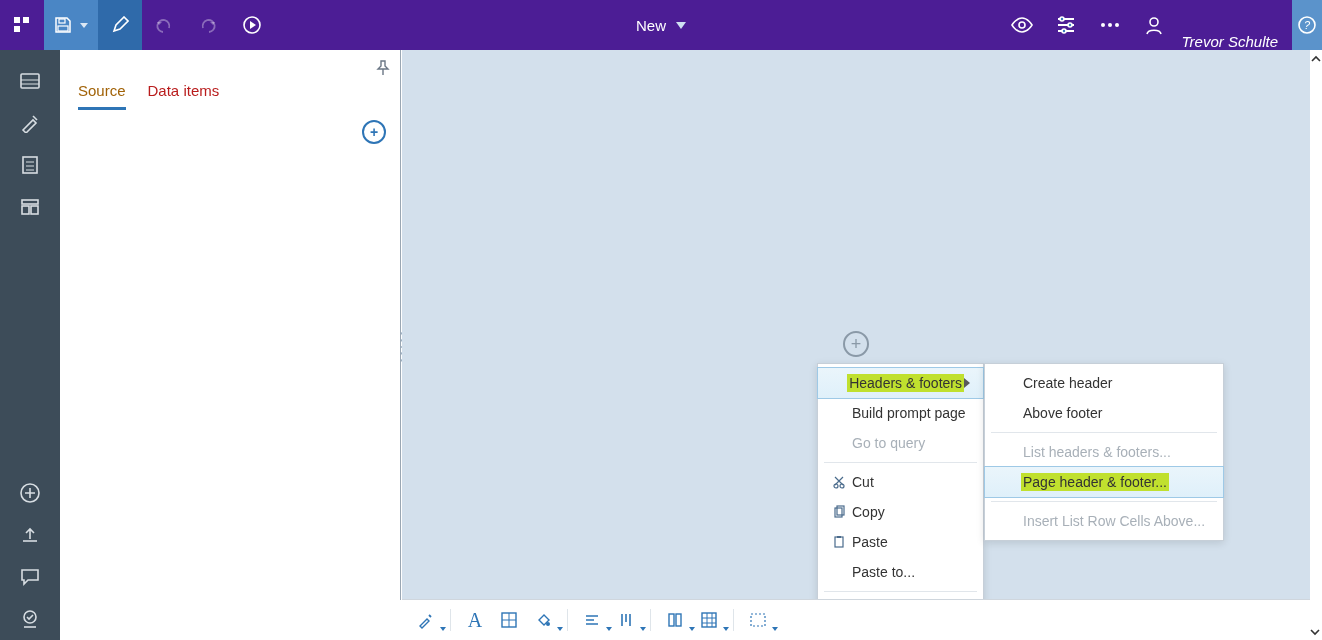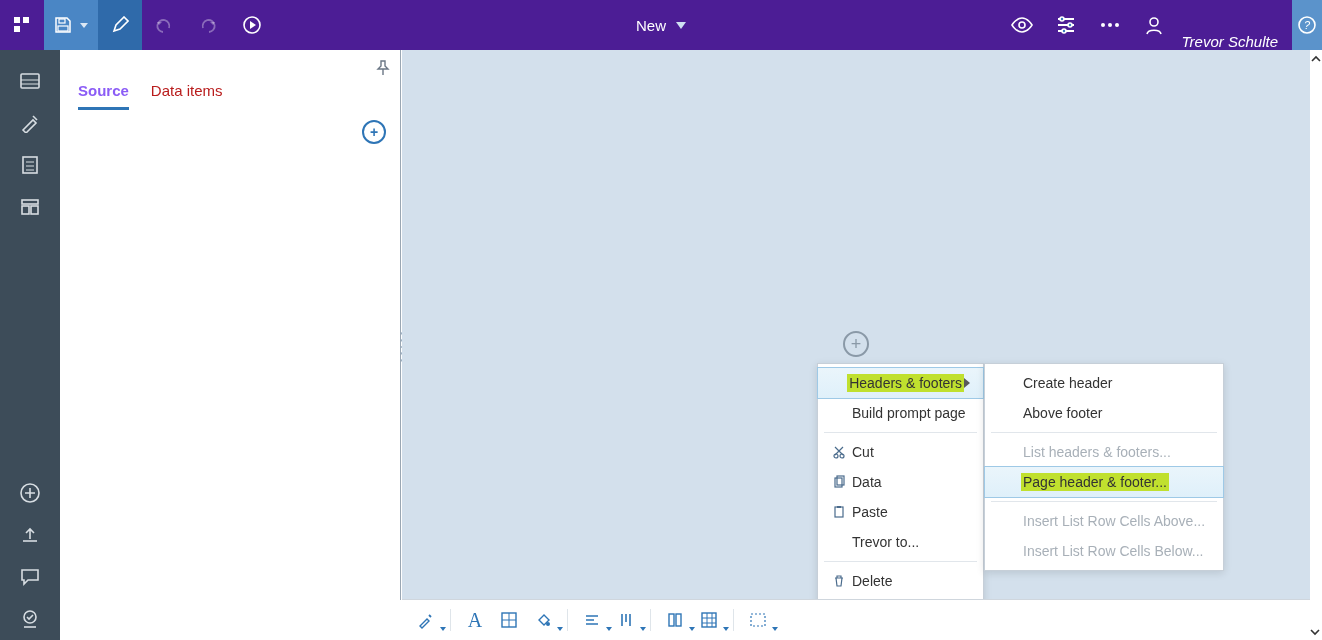--- a/index.html
+++ b/index.html
@@ -87,21 +87,21 @@
   .sourcepanel .pin {
     position: absolute; top: 10px; right: 10px;
     color: #6b7785; font-size: 16px;
   }
   .sourcepanel .tabs {
     display: flex; gap: 22px;
     padding: 32px 18px 0 18px;
     font-size: 15px;
   }
   .sourcepanel .tab { padding-bottom: 8px; color:#b91c1c; }
-  .sourcepanel .tab.active { border-bottom: 3px solid #2e75b6; color:#8b5cf6;font-weight:bold; }
+  .sourcepanel .tab.active { border-bottom: 3px solid #2e75b6; color:#a16207; }
   .sourcepanel .addcircle {
     position: absolute; top: 70px; right: 14px;
     width: 20px; height: 20px; border-radius: 50%;
     border: 2px solid #2e75b6;
     display: flex; align-items:center; justify-content:center;
     color: #2e75b6; font-weight: bold; font-size: 14px;
   }
 
   
   .splitter-dots {
@@ -397,52 +397,56 @@
 <div class="menu main">
   <div class="row hovered">
     <span class="icon-slot"></span>
     <span class="hl">Headers &amp; footers</span>
     <span class="arrow"></span>
   </div>
   <div class="row">
     <span class="icon-slot"></span>
     <span>Build prompt page</span>
   </div>
+  <div class="row disabled">
+    <span class="icon-slot"></span>
+    <span>Go to query</span>
+  </div>
   <div class="sep"></div>
   <div class="row">
     <span class="icon-slot">
       <svg width="14" height="14" viewBox="0 0 14 14">
           <circle cx="4" cy="11" r="2" fill="none" stroke="#4a6b8c" stroke-width="1.2"></circle>
           <circle cx="10" cy="11" r="2" fill="none" stroke="#4a6b8c" stroke-width="1.2"></circle>
           <path d="M3 2l8 8M11 2l-8 8" stroke="#4a6b8c" stroke-width="1.2"></path>
         </svg>
     </span>
     <span>Cut</span>
   </div>
   <div class="row">
     <span class="icon-slot">
       <svg width="14" height="14" viewBox="0 0 14 14">
           <rect x="3" y="3" width="7" height="9" fill="none" stroke="#4a6b8c" stroke-width="1.2"></rect>
           <rect x="5" y="1" width="7" height="9" fill="none" stroke="#4a6b8c" stroke-width="1.2"></rect>
         </svg>
     </span>
-    <span>Data</span>
+    <span>Copy</span>
   </div>
   <div class="row">
     <span class="icon-slot">
       <svg width="14" height="14" viewBox="0 0 14 14">
           <rect x="3" y="2" width="8" height="10" fill="none" stroke="#4a6b8c" stroke-width="1.2"></rect>
           <rect x="5" y="1" width="4" height="2" fill="#4a6b8c"></rect>
         </svg>
     </span>
     <span>Paste</span>
   </div>
   <div class="row">
     <span class="icon-slot"></span>
-    <span>Trevor to...</span>
+    <span>Paste to...</span>
   </div>
   <div class="sep"></div>
   <div class="row">
     <span class="icon-slot">
       <svg width="14" height="14" viewBox="0 0 14 14">
           <path d="M3 4h8M5 4V2h4v2M4 4l1 8h4l1-8" fill="none" stroke="#4a6b8c" stroke-width="1.2"></path>
         </svg>
     </span>
     <span>Delete</span>
   </div>
@@ -464,23 +468,20 @@
   <div class="row disabled">
     <span>List headers &amp; footers...</span>
   </div>
   <div class="row hovered">
     <span class="hl" style="margin-left:-2px">Page header &amp; footer...</span>
   </div>
   <div class="sep"></div>
   <div class="row disabled">
     <span>Insert List Row Cells Above...</span>
   </div>
-  <div class="row disabled">
-    <span>Insert List Row Cells Below...</span>
-  </div>
 </div>
 
 <div class="fmtbar">
   <div class="b">
     <svg width="18" height="18" viewBox="0 0 18 18">
         <path d="M3 15l7-7 2 2-7 7z" fill="none" stroke="#2e75b6" stroke-width="1.4"></path>
         <path d="M12 4l2 2" stroke="#2e75b6" stroke-width="1.8"></path>
       </svg>
     <span class="dd"></span>
   </div>

